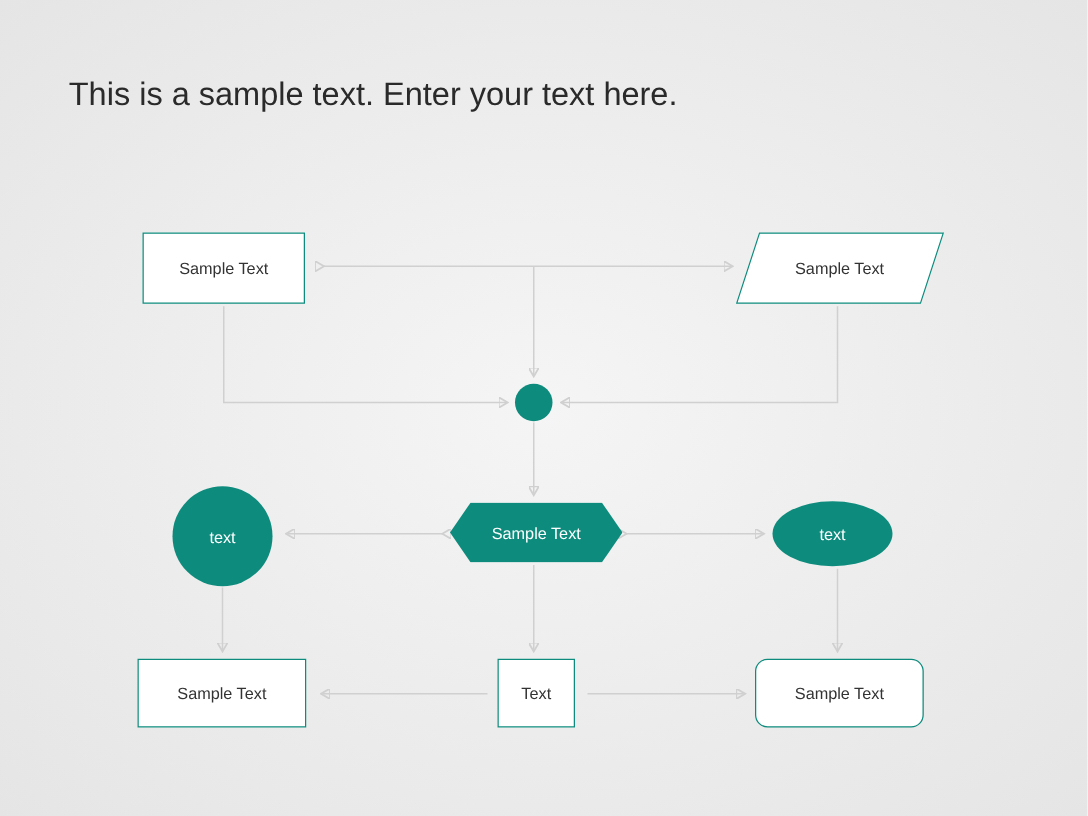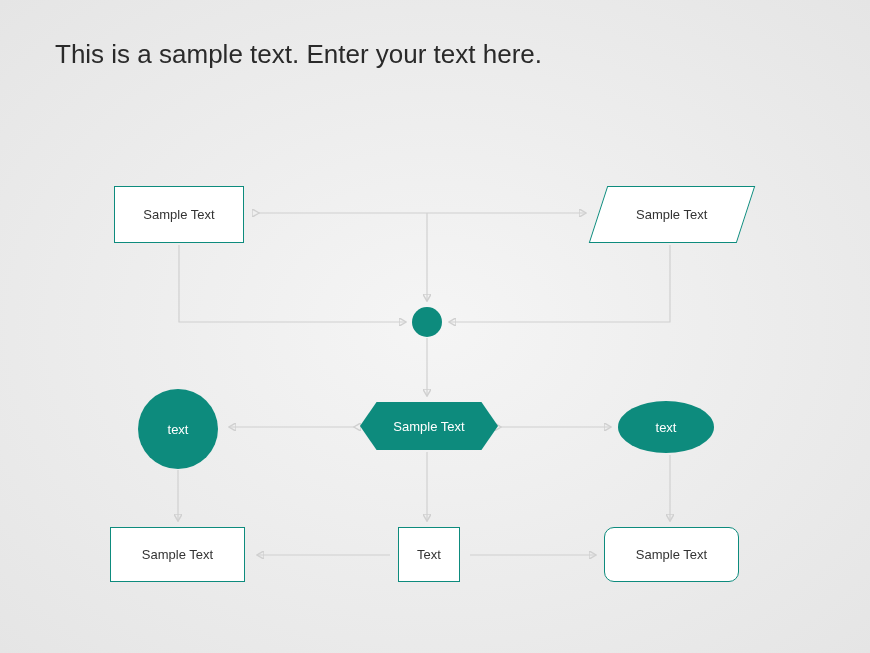--- a/index.html
+++ b/index.html
@@ -6,21 +6,21 @@
     body {
       width: 870px;
       height: 653px;
       font-family: Arial, sans-serif;
       background: radial-gradient(ellipse at center, #f5f5f5 0%, #e5e5e5 100%);
       position: relative;
       overflow: hidden;
     }
     .title {
       position: absolute;
-      top: 39px;
+      top: 60px;
       left: 55px;
       font-size: 26px;
       color: #2a2a2a;
       font-weight: normal;
     }
     .box {
       position: absolute;
       background: #fff;
       border: 1.5px solid #0d8b7d;
       display: flex;

